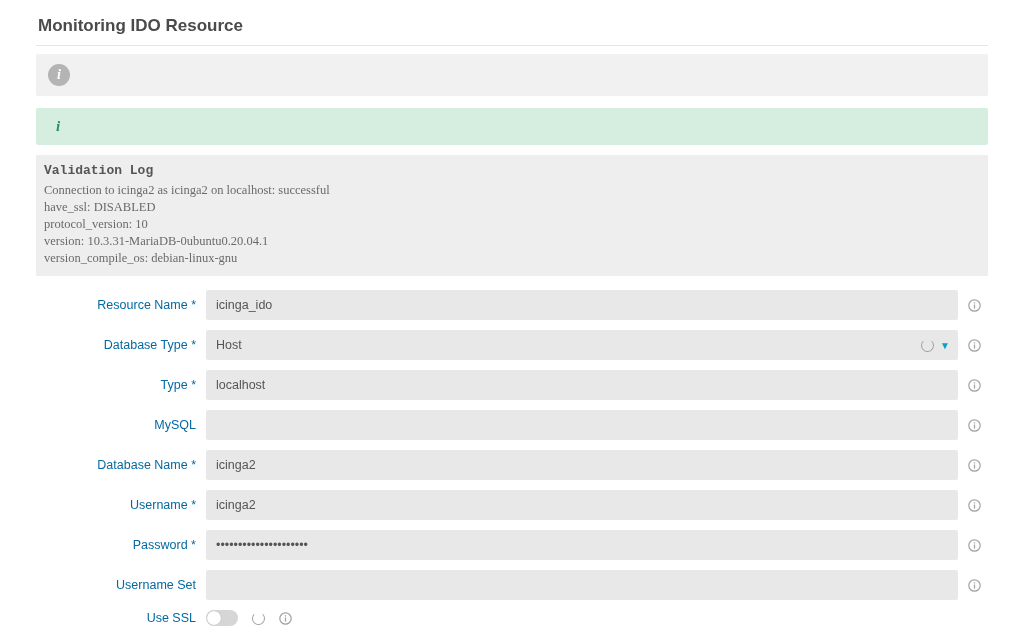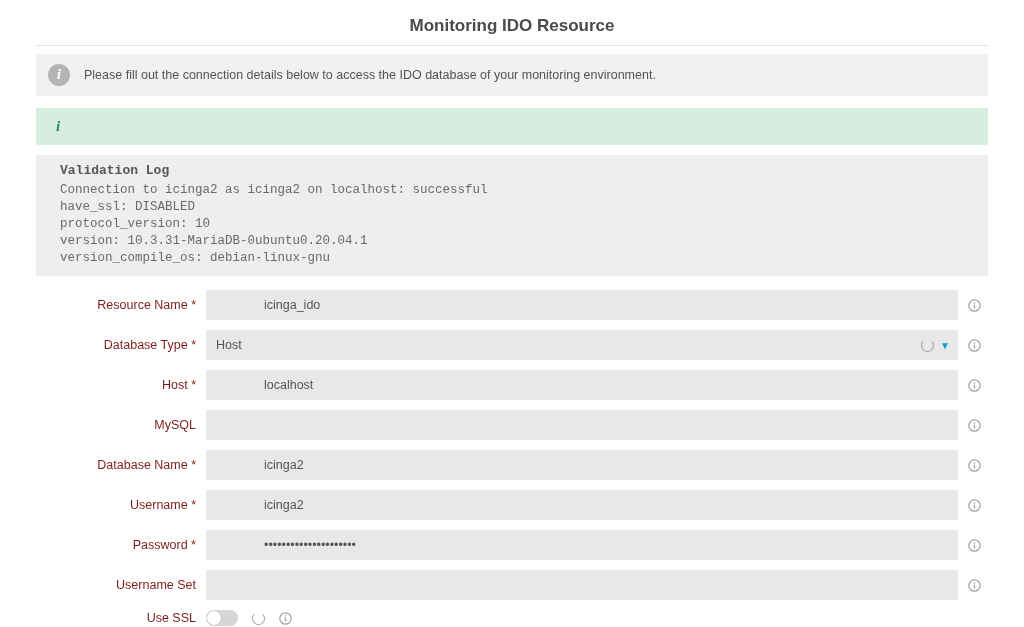--- a/index.html
+++ b/index.html
@@ -1,47 +1,46 @@
 <!DOCTYPE html>
 <html><head>
 <meta charset="utf-8">
 <style>
 * { box-sizing: border-box; margin: 0; padding: 0; }
 body { font-family: -apple-system, "Segoe UI", Helvetica, Arial, sans-serif; font-size: 13px; color: #535353; background: #fff; padding: 16px 36px; width: 1024px; }
-h1 { font-size: 17px; font-weight: 700; color: #4a4a4a; margin: 0 0 6px 0; padding: 0 2px 3px 2px; text-align: center; }
+h1 { font-size: 17px; font-weight: 700; color: #4a4a4a; margin: 0 0 6px 0; padding: 0 2px 3px 2px; }
 .hr { border-top: 1px solid #e6e6e6; margin-bottom: 8px; }
 .notice { display: flex; align-items: center; padding: 10px 12px; background: #f1f1f1; border-radius: 2px; margin-bottom: 12px; font-size: 12.5px; color: #535353; }
 .notice .icon { width: 22px; height: 22px; border-radius: 50%; background: #b4b4b4; color: #fff; display: flex; align-items: center; justify-content: center; margin-right: 14px; font-family: Georgia, serif; font-style: italic; font-weight: bold; font-size: 14px; }
 .success { display: flex; align-items: center; padding: 10px 14px; background: #d6eee0; color: #3a6c54; border-radius: 2px; margin-bottom: 10px; font-size: 12.5px; }
 .success .icon-i { width: 16px; text-align: center; margin-right: 18px; font-family: Georgia, serif; font-style: italic; font-weight: bold; font-size: 15px; color: #2e8b6a; }
-.vlog { background: #eeeeee; padding: 8px 10px 10px 24px; margin-bottom: 14px; }
+.vlog { background: #eeeeee; padding: 8px 10px 10px 8px; margin-bottom: 14px; }
 .vlog .title { font-family: "Courier New", monospace; font-weight: 700; font-size: 13px; color: #555; margin-bottom: 4px; }
-.vlog pre { font-family: Liberation Mono, monospace; font-size: 12.5px; line-height: 1.35; color: #6a6a6a; white-space: pre; }
+.vlog pre { font-family: Liberation Serif, serif; font-size: 12.5px; line-height: 1.35; color: #6a6a6a; white-space: pre; }
 .form { display: grid; grid-template-columns: 160px 1fr 20px; gap: 10px 10px; align-items: center; }
-.lbl { text-align: right; font-size: 12.5px; color: #7f1d1d; white-space: nowrap; }
+.lbl { text-align: right; font-size: 12.5px; color: #0369a1; white-space: nowrap; }
 .field { background: #e8e8e8; border-radius: 2px; padding: 0 10px; height: 30px; display: flex; align-items: center; font-size: 12.5px; color: #555; position: relative; }
-.field input { width: 100%; border: none; background: transparent; outline: none; font-size: 12.5px; color: #555; font-family: inherit; margin-left: 48px; }
+.field input { width: 100%; border: none; background: transparent; outline: none; font-size: 12.5px; color: #555; font-family: inherit; }
 .info { color: #a3a3a3; cursor: pointer; }
 .info svg { display: block; }
 .spin { width: 13px; height: 13px; border: 1.5px solid #9e9e9e; border-top-color: transparent; border-radius: 50%; display: inline-block; }
 .caret { color: #0aa0c9; font-size: 10px; margin-left: 6px; }
 .sel-ind { position: absolute; right: 8px; display: flex; align-items: center; }
 .toggle { width: 32px; height: 16px; background: #d6d6d6; border-radius: 10px; position: relative; display: inline-block; vertical-align: middle; }
 .toggle::after { content: ""; position: absolute; width: 14px; height: 14px; background: #fff; border-radius: 50%; top: 1px; left: 1px; box-shadow: 0 0 1px rgba(0,0,0,.3); }
 .ssl-row { display: flex; align-items: center; gap: 14px; }
 </style>
 </head>
 <body>
 
 <h1>Monitoring IDO Resource</h1>
 <div class="hr"></div>
 
 <div class="notice">
   <span class="icon">i</span>
-  <span>Please fill out the connection details below to access the IDO database of your monitoring environment.</span>
 </div>
 
 <div class="success">
   <span class="icon-i">i</span>
 </div>
 
 <div class="vlog">
   <div class="title">Validation Log</div>
   <pre>Connection to icinga2 as icinga2 on localhost: successful
 have_ssl: DISABLED
@@ -73,21 +72,21 @@
     </span>
   </div>
   <span class="info">
       <svg width="13" height="13" viewBox="0 0 16 16">
         <circle cx="8" cy="8" r="7" fill="none" stroke="#a3a3a3" stroke-width="1.5"></circle>
         <rect x="7.2" y="6.8" width="1.6" height="5" fill="#a3a3a3"></rect>
         <rect x="7.2" y="4" width="1.6" height="1.6" fill="#a3a3a3"></rect>
       </svg>
     </span>
 
-  <div class="lbl">Host *</div>
+  <div class="lbl">Type *</div>
   <div class="field">
       <input value="localhost" style="">
     </div>
   <span class="info">
       <svg width="13" height="13" viewBox="0 0 16 16">
         <circle cx="8" cy="8" r="7" fill="none" stroke="#a3a3a3" stroke-width="1.5"></circle>
         <rect x="7.2" y="6.8" width="1.6" height="5" fill="#a3a3a3"></rect>
         <rect x="7.2" y="4" width="1.6" height="1.6" fill="#a3a3a3"></rect>
       </svg>
     </span>

